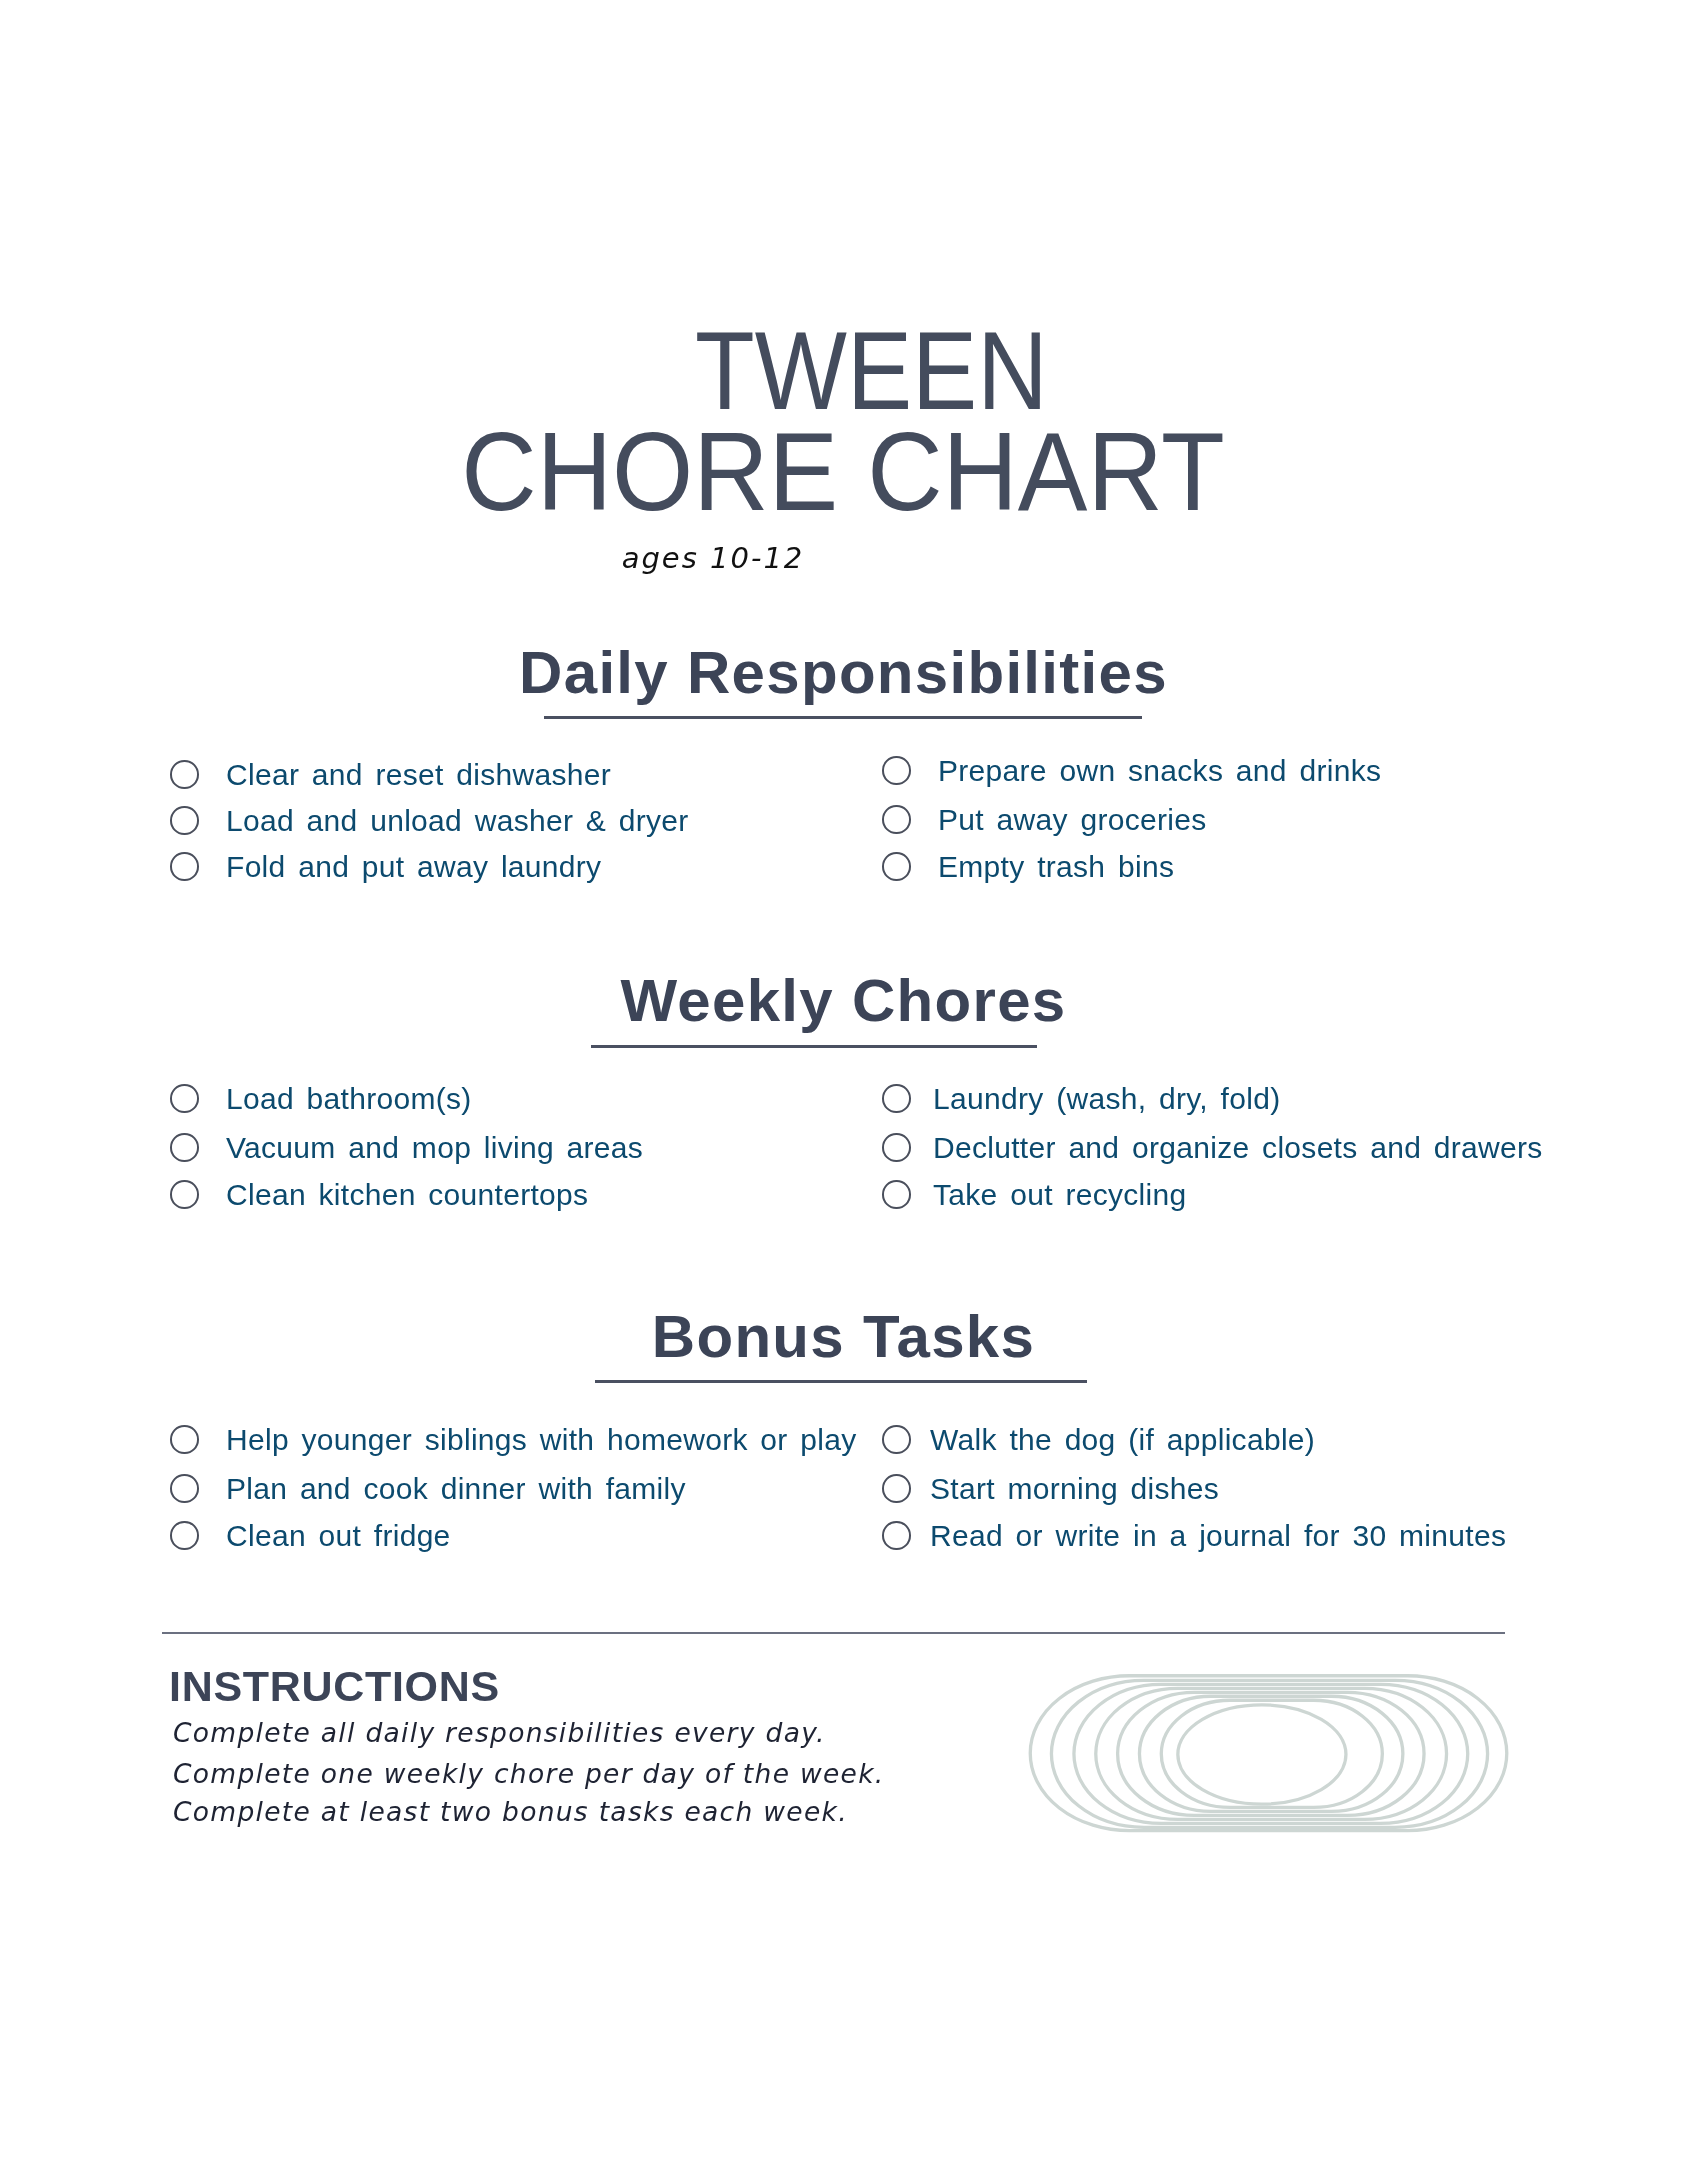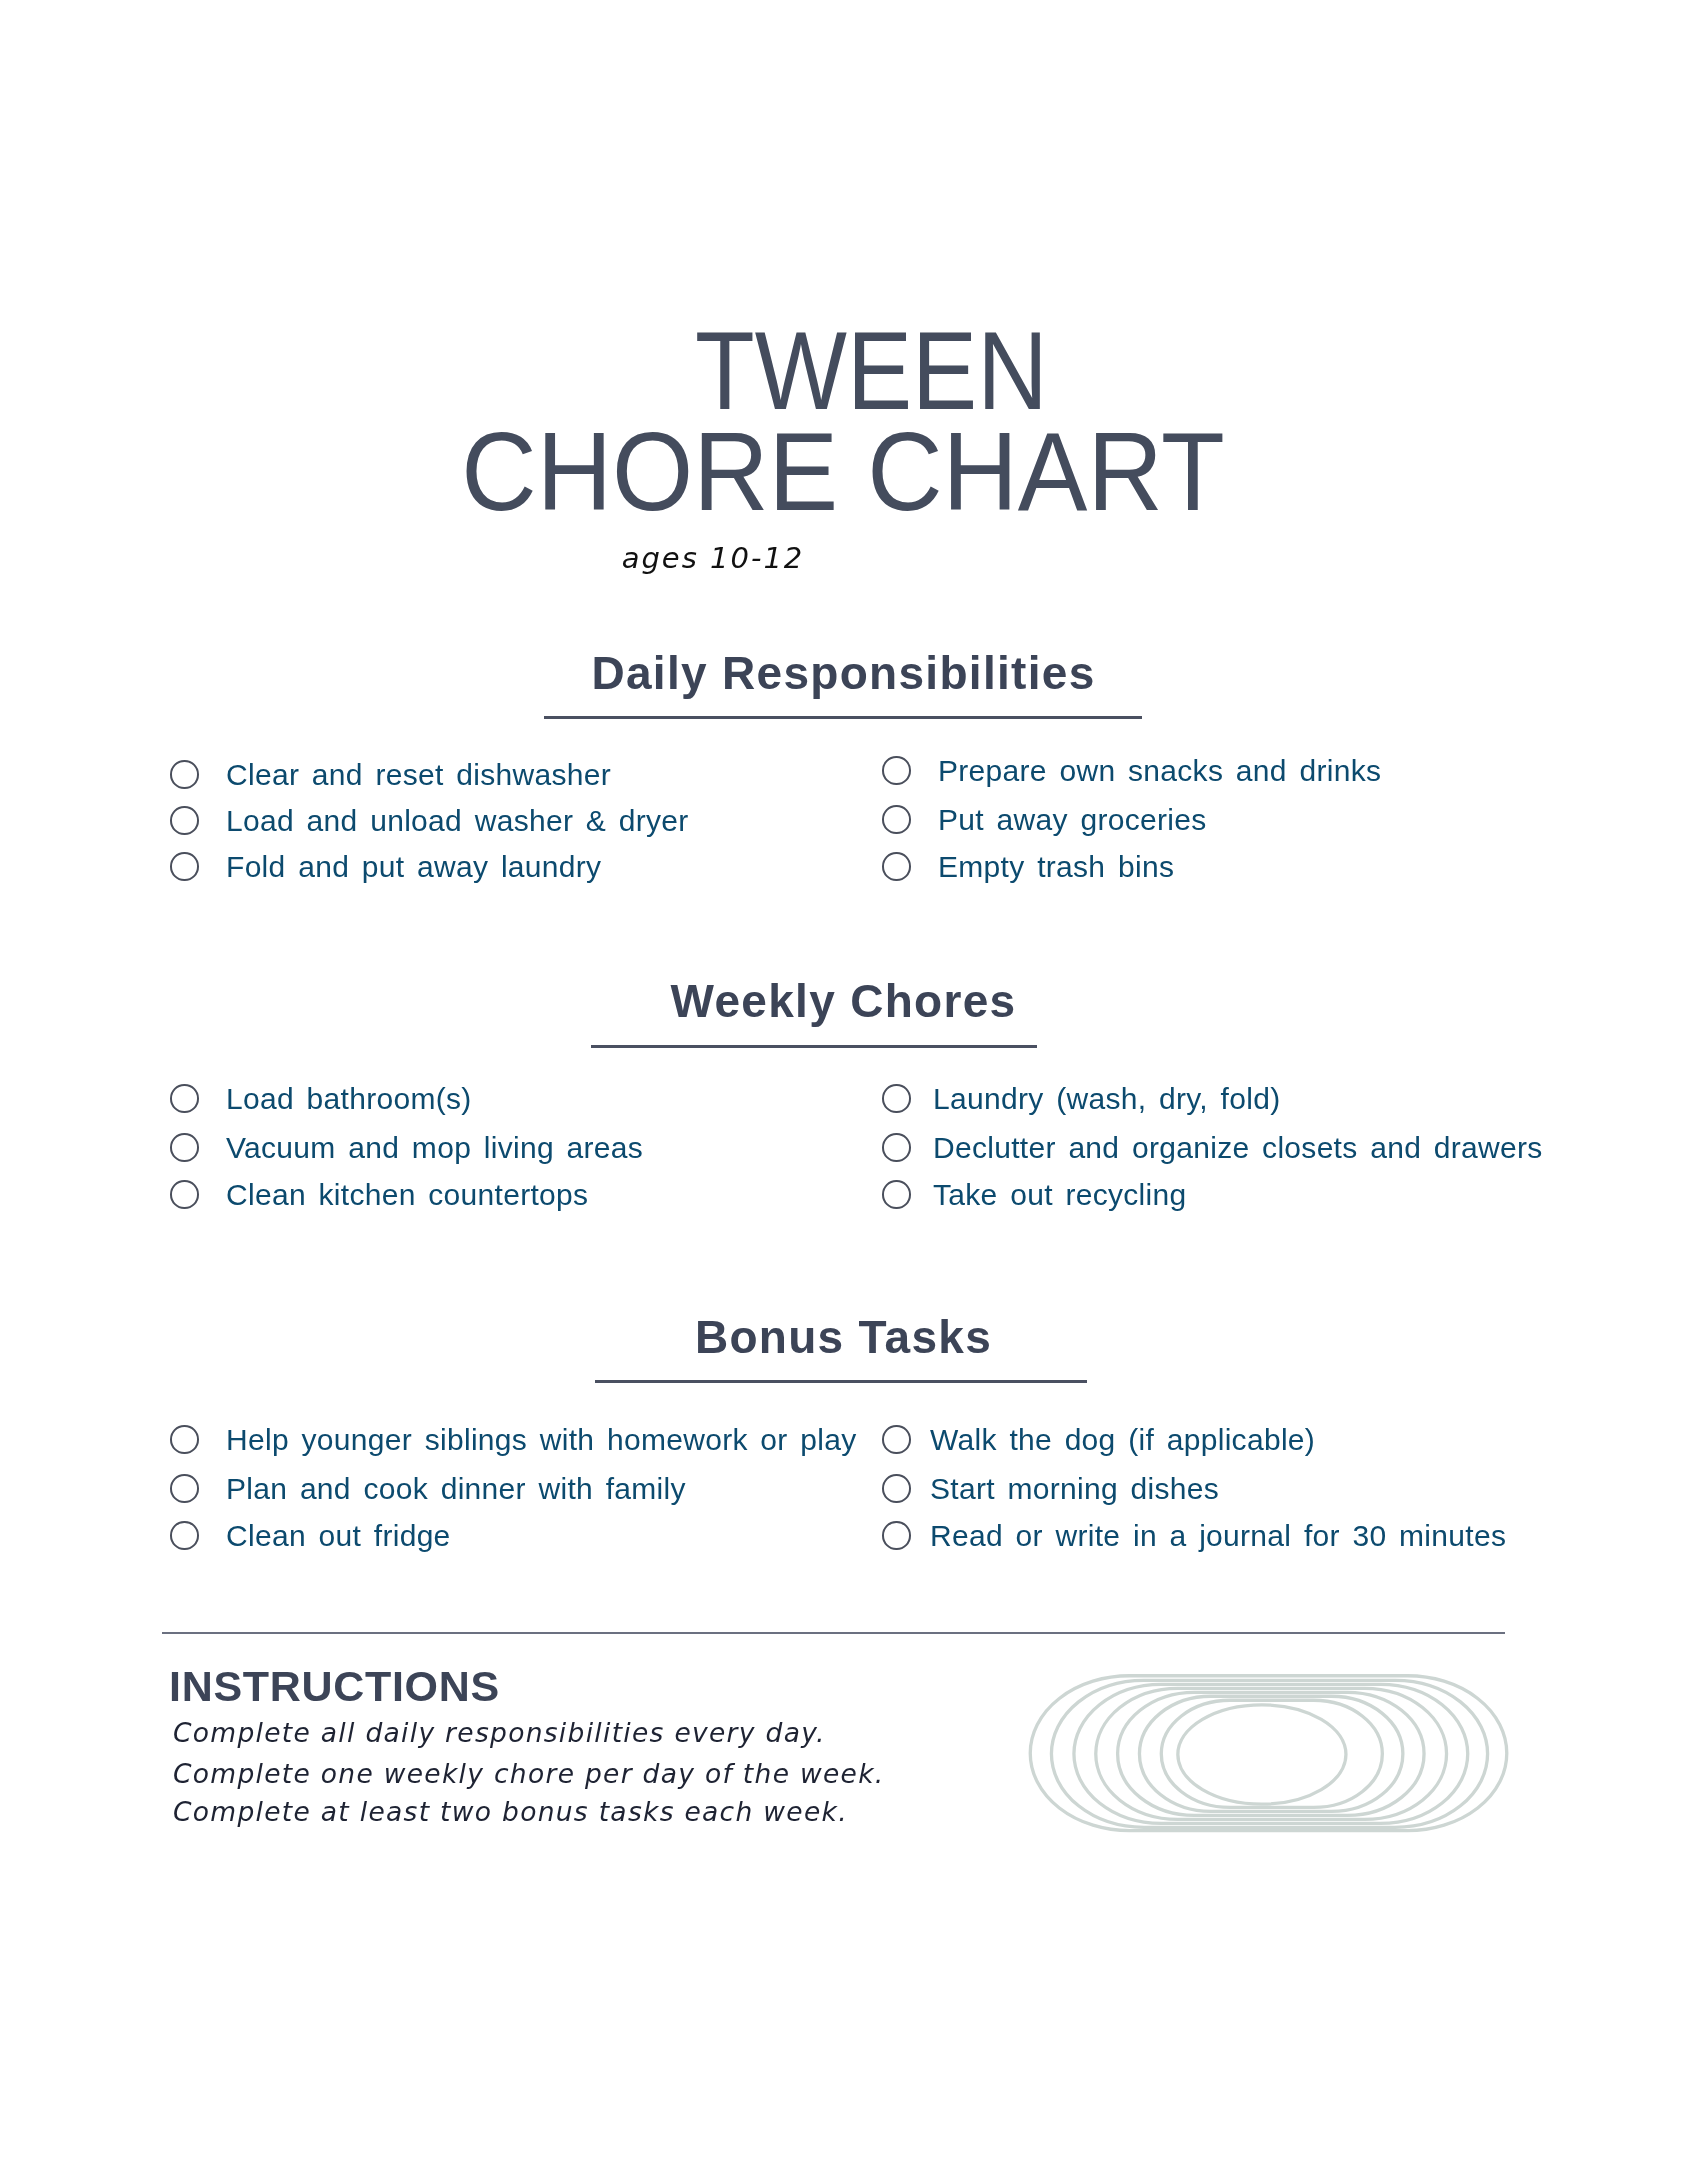--- a/index.html
+++ b/index.html
@@ -1,20 +1,20 @@
 <!DOCTYPE html>
 <html style="font-size:10.6px"><head>
 <meta charset="utf-8">
 <style>
   html, body { margin: 0; padding: 0; background: #ffffff; }
   #page { position: relative; width: 1687px; height: 2183px; background: #ffffff; overflow: hidden; font-family: "Liberation Sans", sans-serif; }
   .title { position: absolute; left: 0; width: 1687px; text-align: center; color: #444c5d; font-family: "Liberation Sans", sans-serif; font-weight: 400; font-size: 111px; line-height: 111px; white-space: nowrap; }
   .title span { display: inline-block; transform-origin: center; }
   .subtitle { position: absolute; left: 0; width: 1426px; text-align: center; font-family: "DejaVu Sans", sans-serif; font-style: italic; font-size: 29px; line-height: 29px; color: #111111; letter-spacing: 2px; }
-  .section-heading { position: absolute; left: 0; width: 1687px; text-align: center; font-family: "Liberation Sans", sans-serif; font-weight: 700; font-size: 46px; line-height: 46px; color: #3c4457; letter-spacing: 1.3px; white-space: nowrap; }
+  .section-heading { position: absolute; left: 0; width: 1687px; text-align: center; font-family: "Liberation Sans", sans-serif; font-weight: 700; font-size: 60px; line-height: 46px; color: #3c4457; letter-spacing: 1.3px; white-space: nowrap; }
   .rule { position: absolute; height: 2.6px; background: #4a5061; }
   .item { position: absolute; height: 30px; white-space: nowrap; }
   .item .box { position: absolute; left: 0; width: 24.5px; height: 24.5px; border: 2.6px solid #4a4f5c; border-radius: 50%; box-sizing: content-box; }
   .item .label { position: absolute; font-family: Liberation Sans, sans-serif; font-size: 30px; line-height: 30px; color: #0c4a6e; letter-spacing: 0.3px; word-spacing: 4px; }
   .instr-heading { position: absolute; left: 169px; font-family: "Liberation Sans", sans-serif; font-weight: 700; font-size: 43px; line-height: 34px; color: #3c4457; letter-spacing: 0.7px; }
   .instr-line { position: absolute; left: 173px; font-family: "DejaVu Sans", sans-serif; font-style: italic; font-weight: 400; font-size: 26.5px; line-height: 26.5px; color: #1e2333; letter-spacing: 1.3px; white-space: nowrap; }
   .divider { position: absolute; left: 162px; width: 1343px; top: 1632px; height: 2px; background: #6b7080; }
   #deco { position: absolute; left: 1019px; top: 1667px; }
 </style>
 </head>

